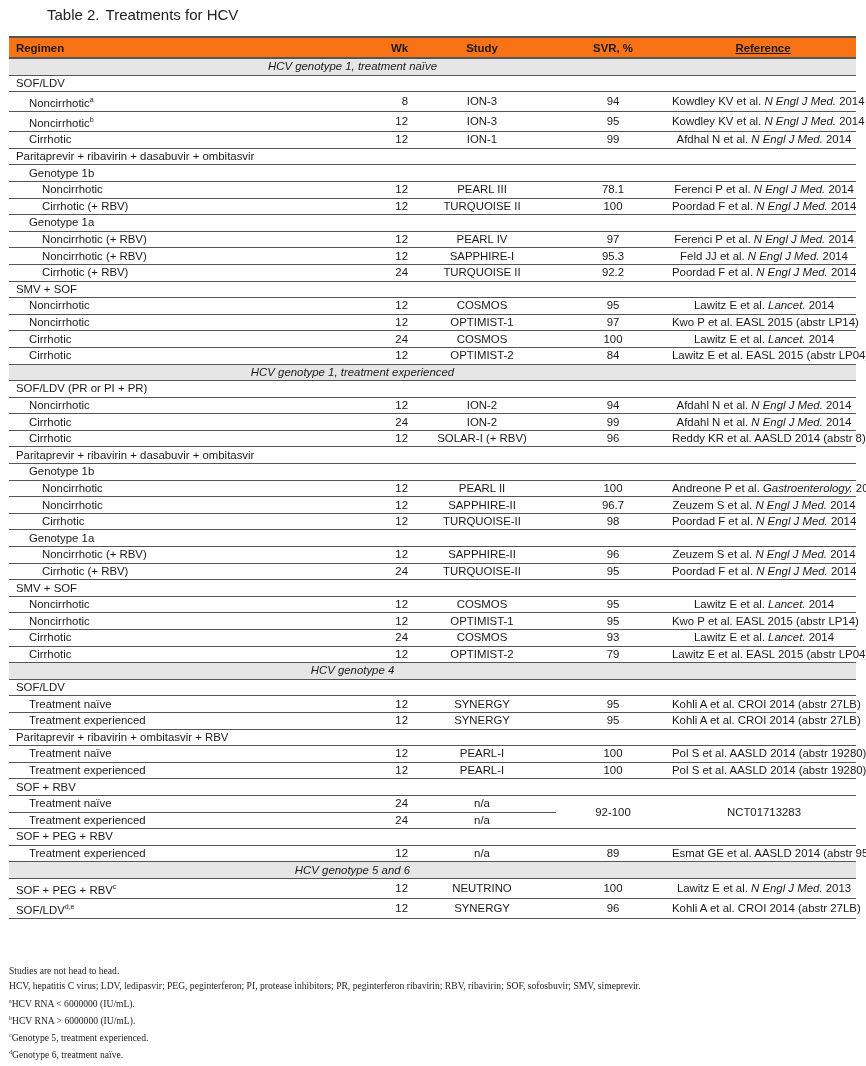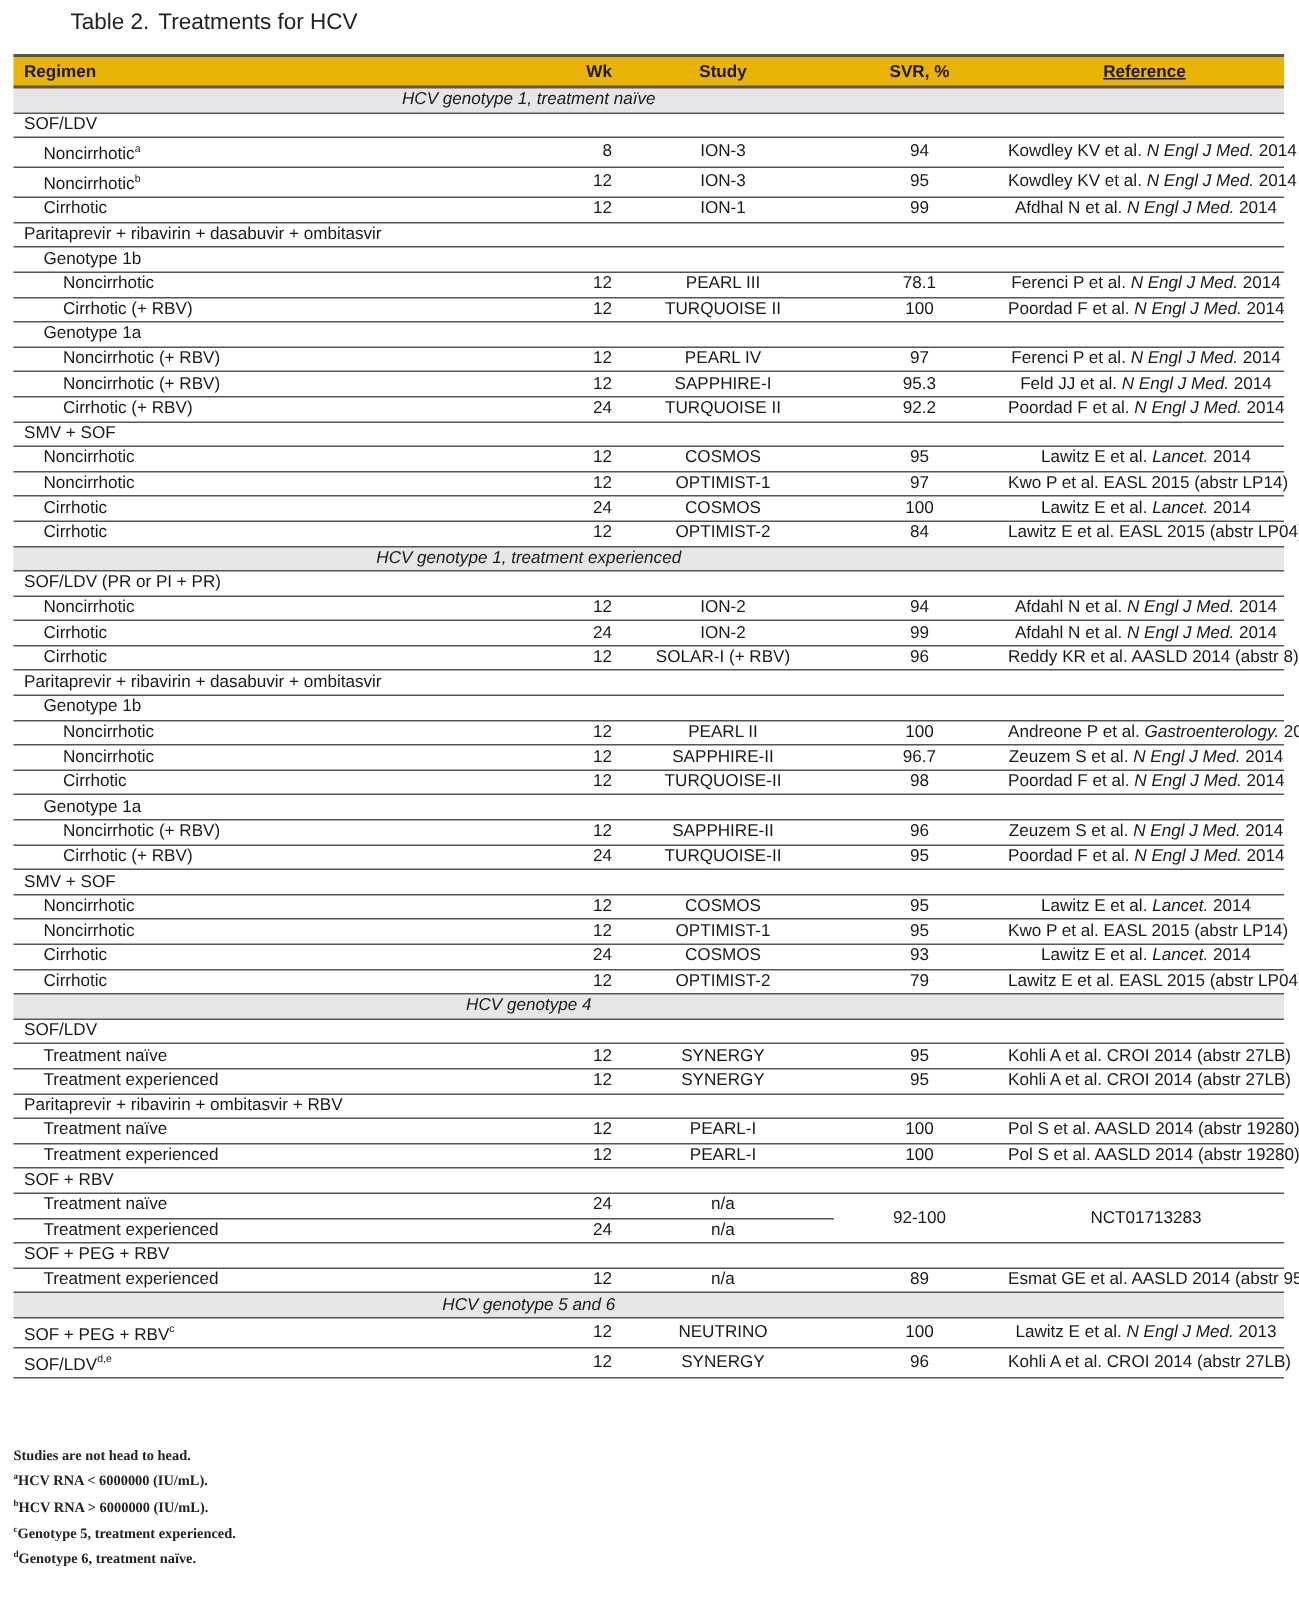--- a/index.html
+++ b/index.html
@@ -1,37 +1,37 @@
 <!DOCTYPE html>
 <html><head>
 <meta charset="utf-8">
 <style>
   html, body { margin: 0; padding: 0; background: #ffffff; }
   body { width: 866px; height: 1066px; position: relative; overflow: hidden; font-family: "Liberation Sans", sans-serif; color: #1a1a1a; }
   .title { position: absolute; left: 3px; top: 6px; font-size: 15px; color: #222; margin-left: 44px; }
   .title .num { margin-right: 6px; }
   table.main { position: absolute; left: 9px; top: 36px; width: 847px; border-collapse: collapse; font-size: 11.4px; table-layout: fixed; }
-  table.main th { background: #eab308; font-weight: bold; height: 19px; padding: 0 0 0 0; border-top: 2px solid #555; border-bottom: 2px solid #555; }
+  table.main th { background: #f97316; font-weight: bold; height: 19px; padding: 0 0 0 0; border-top: 2px solid #555; border-bottom: 2px solid #555; }
   table.main td { height: 15.6px; padding: 0; border-bottom: 1.5px solid #555; white-space: nowrap; line-height: 15px; }
   .c-reg { width: 260px; text-align: left; }
   .c-wk { width: 132px; text-align: right; }
   .c-study { width: 148px; text-align: center; }
   .c-svr { width: 114px; text-align: center; }
   .c-ref { text-align: left; }
   th.c-reg { padding-left: 7px !important; }
   th.c-ref { text-align: center; text-decoration: underline; }
   tr.section td { background: #e6e6e6; text-align: center; font-style: italic; }
   tr.section td span { position: relative; left: -80px; }
   td.l0 { padding-left: 7px !important; }
   td.l1 { padding-left: 20px !important; }
   td.l2 { padding-left: 33px !important; }
   td.ref { padding-left: 2px !important; text-align: center; }
   sup { font-size: 7px; vertical-align: 5px; }
   i { font-style: italic; }
-  .notes { position: absolute; left: 9px; top: 963px; font-family: "Liberation Serif", serif; font-size: 9.6px; line-height: 15.3px; color: #222; font-weight: bold; }
+  .notes { position: absolute; left: 9px; top: 963px; font-family: "Liberation Serif", serif; font-size: 9.6px; line-height: 15.3px; color: #222; }
   .notes div sup { font-size: 6px; vertical-align: 4px; }
 </style>
 </head>
 <body>
 
 <div class="title"><span class="num">Table 2.</span><span>Treatments for HCV</span></div>
 
 <table class="main">
   <thead>
     <tr>
@@ -331,18 +331,19 @@
         <td class="c-wk">12</td>
         <td class="c-study">SYNERGY</td>
         <td class="c-svr">96</td>
         <td class="ref">Kohli A et al. CROI 2014 (abstr 27LB)</td>
       </tr>
   </tbody>
 </table>
 
 <div class="notes">
   <div>Studies are not head to head.</div>
+  <div>HCV, hepatitis C virus; LDV, ledipasvir; PEG, peginterferon; PI, protease inhibitors; PR, peginterferon ribavirin; RBV, ribavirin; SOF, sofosbuvir; SMV, simeprevir.</div>
   <div><sup>a</sup><span>HCV RNA &lt; 6000000 (IU/mL).</span></div>
   <div><sup>b</sup><span>HCV RNA &gt; 6000000 (IU/mL).</span></div>
   <div><sup>c</sup><span>Genotype 5, treatment experienced.</span></div>
   <div><sup>d</sup><span>Genotype 6, treatment naïve.</span></div>
   <div></div>
 </div>
 
 </body></html>

